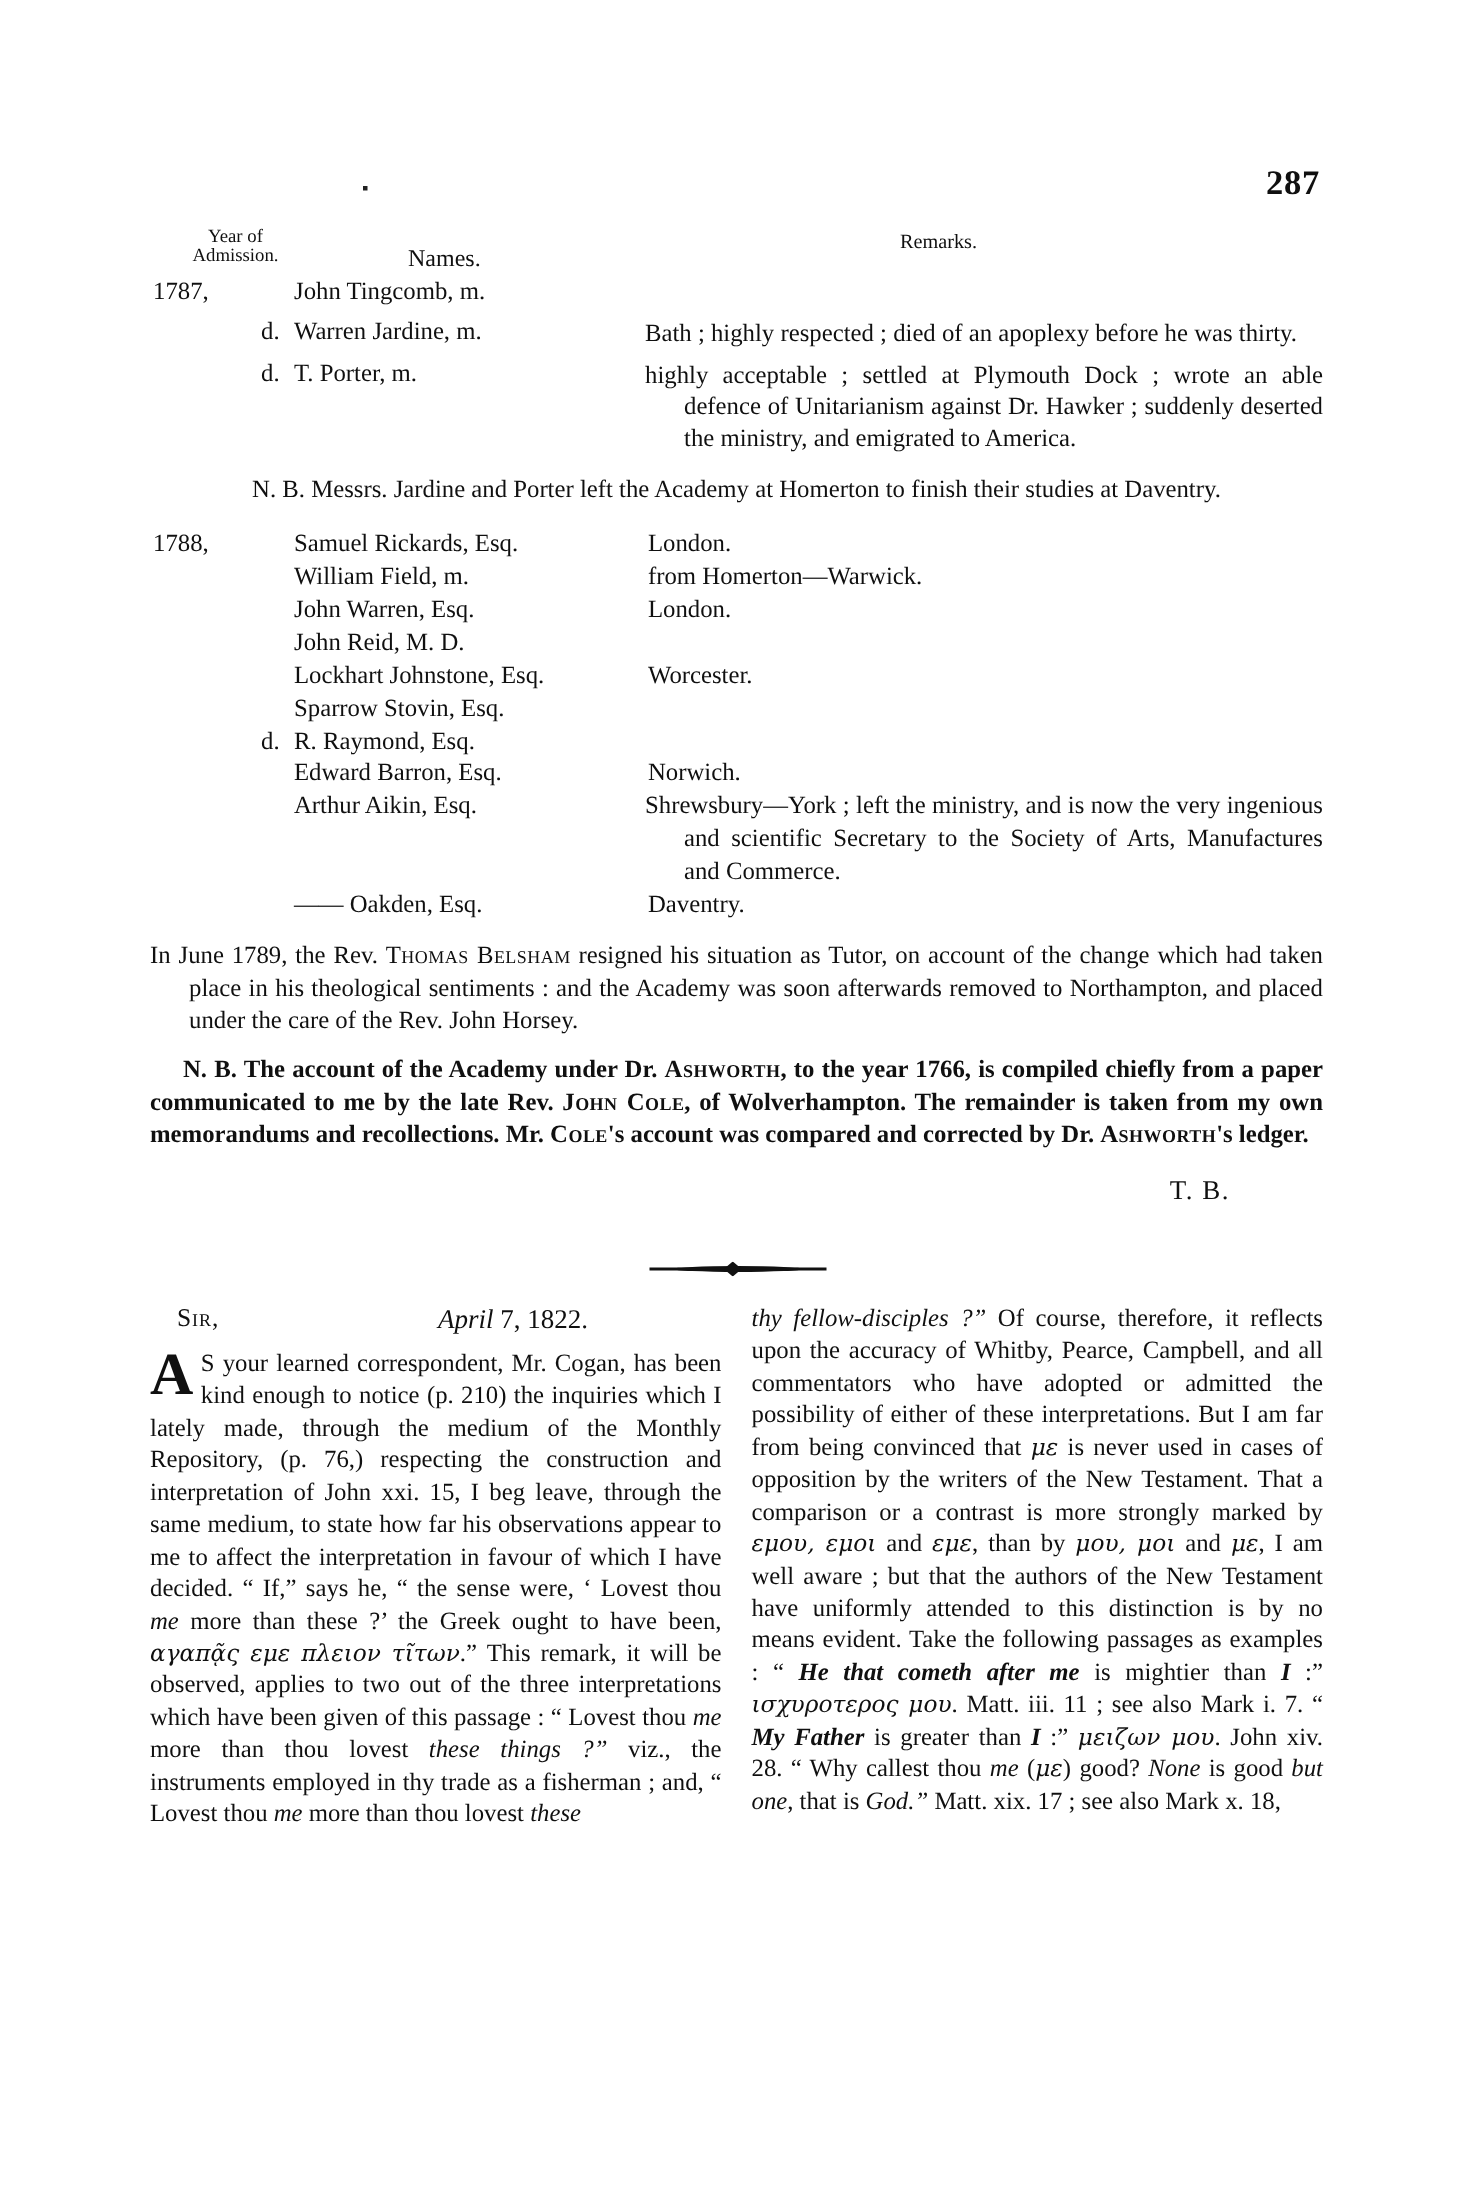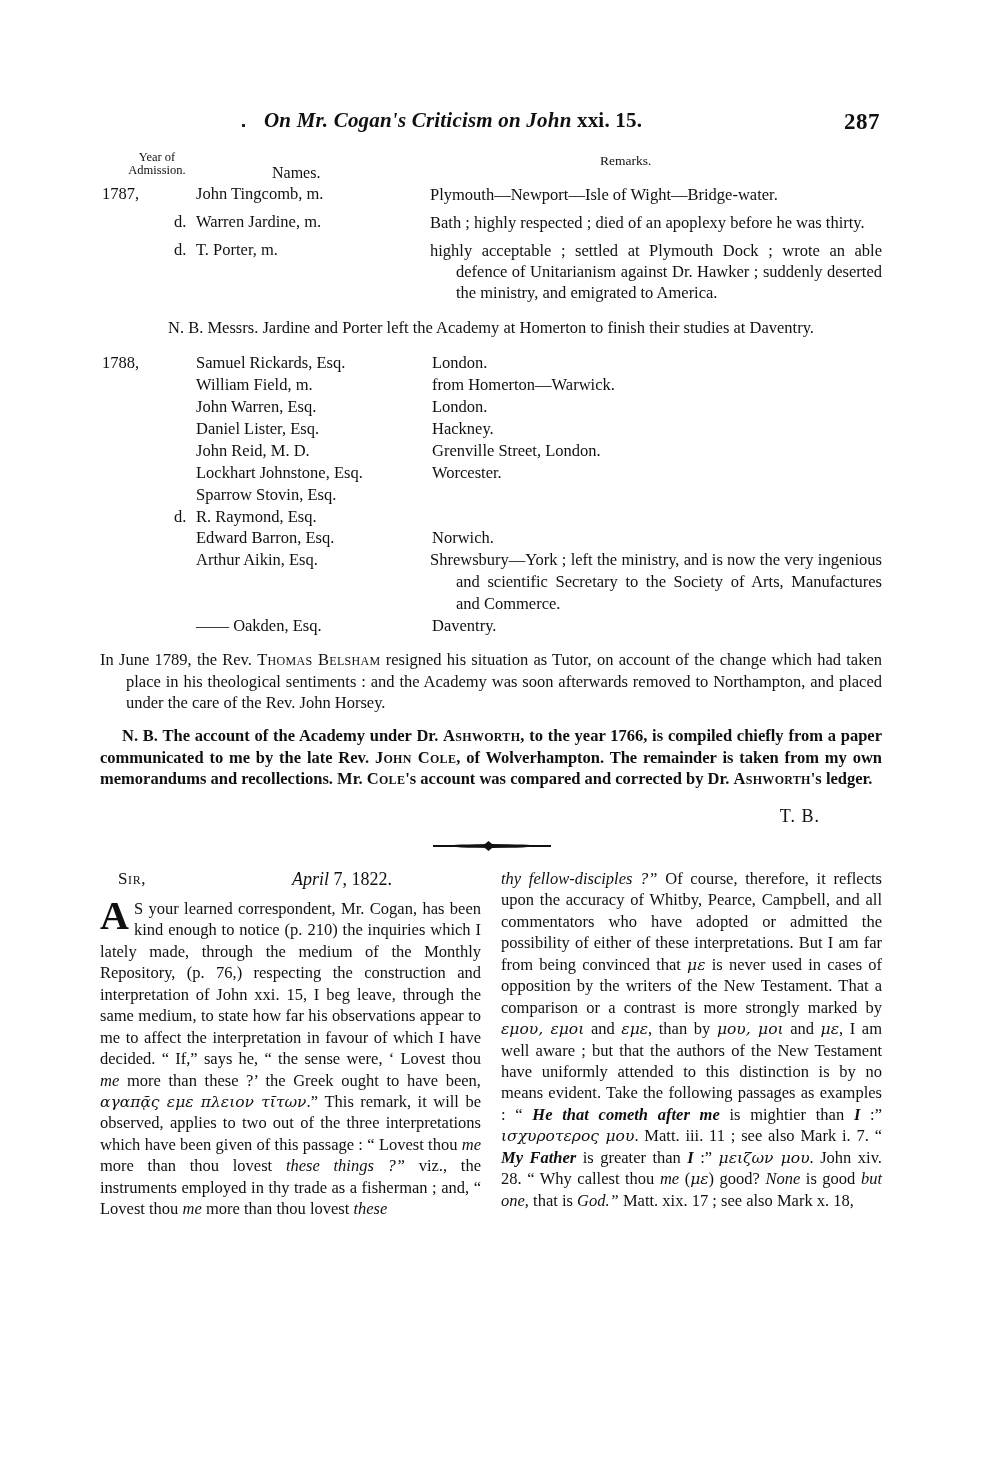--- a/index.html
+++ b/index.html
@@ -274,40 +274,38 @@
   .it { font-style: italic; }
   .bit { font-style: italic; font-weight: bold; }
 </style>
 </head>
 <body>
 
 <div class="page">
 
   <div class="runhead">
     <span class="runhead-dot"></span>
-    <span class="runhead-title"><span>On Mr. Cogan's Criticism on </span><span>John </span><span class="rm">xxi. 15.</span></span>
     <span class="runhead-page">287</span>
   </div>
 
   <div class="register">
 
     <div class="col-head">
       <div class="ch-year">
         <div>Year of</div>
         <div>Admission.</div>
       </div>
       <div class="ch-names">Names.</div>
       <div class="ch-remarks">Remarks.</div>
     </div>
 
     <div class="group1787">
       <div class="reg-row">
         <div class="reg-year">1787,</div>
         <div class="reg-name"><span class="dmark"></span><span>John Tingcomb, m.</span></div>
-        <div class="reg-remark hang">Plymouth—Newport—Isle of Wight—Bridge-water.</div>
       </div>
       <div class="reg-row">
         <div class="reg-year"></div>
         <div class="reg-name"><span class="dmark">d.</span><span>Warren Jardine, m.</span></div>
         <div class="reg-remark hang">Bath ; highly respected ; died of an apoplexy before he was thirty.</div>
       </div>
       <div class="reg-row">
         <div class="reg-year"></div>
         <div class="reg-name"><span class="dmark">d.</span><span>T. Porter, m.</span></div>
         <div class="reg-remark hang">highly acceptable ; settled at Plymouth Dock ; wrote an able defence of Unitarianism against Dr. Hawker ; suddenly deserted the ministry, and emigrated to America.</div>
@@ -327,27 +325,21 @@
         <div class="reg-name"><span class="dmark"></span><span>William Field, m.</span></div>
         <div class="reg-remark">from Homerton—Warwick.</div>
       </div>
       <div class="reg-row">
         <div class="reg-year"></div>
         <div class="reg-name"><span class="dmark"></span><span>John Warren, Esq.</span></div>
         <div class="reg-remark">London.</div>
       </div>
       <div class="reg-row">
         <div class="reg-year"></div>
-        <div class="reg-name"><span class="dmark"></span><span>Daniel Lister, Esq.</span></div>
-        <div class="reg-remark">Hackney.</div>
-      </div>
-      <div class="reg-row">
-        <div class="reg-year"></div>
         <div class="reg-name"><span class="dmark"></span><span>John Reid, M. D.</span></div>
-        <div class="reg-remark">Grenville Street, London.</div>
       </div>
       <div class="reg-row">
         <div class="reg-year"></div>
         <div class="reg-name"><span class="dmark"></span><span>Lockhart Johnstone, Esq.</span></div>
         <div class="reg-remark">Worcester.</div>
       </div>
       <div class="reg-row">
         <div class="reg-year"></div>
         <div class="reg-name"><span class="dmark"></span><span>Sparrow Stovin, Esq.</span></div>
         <div class="reg-remark"></div>

